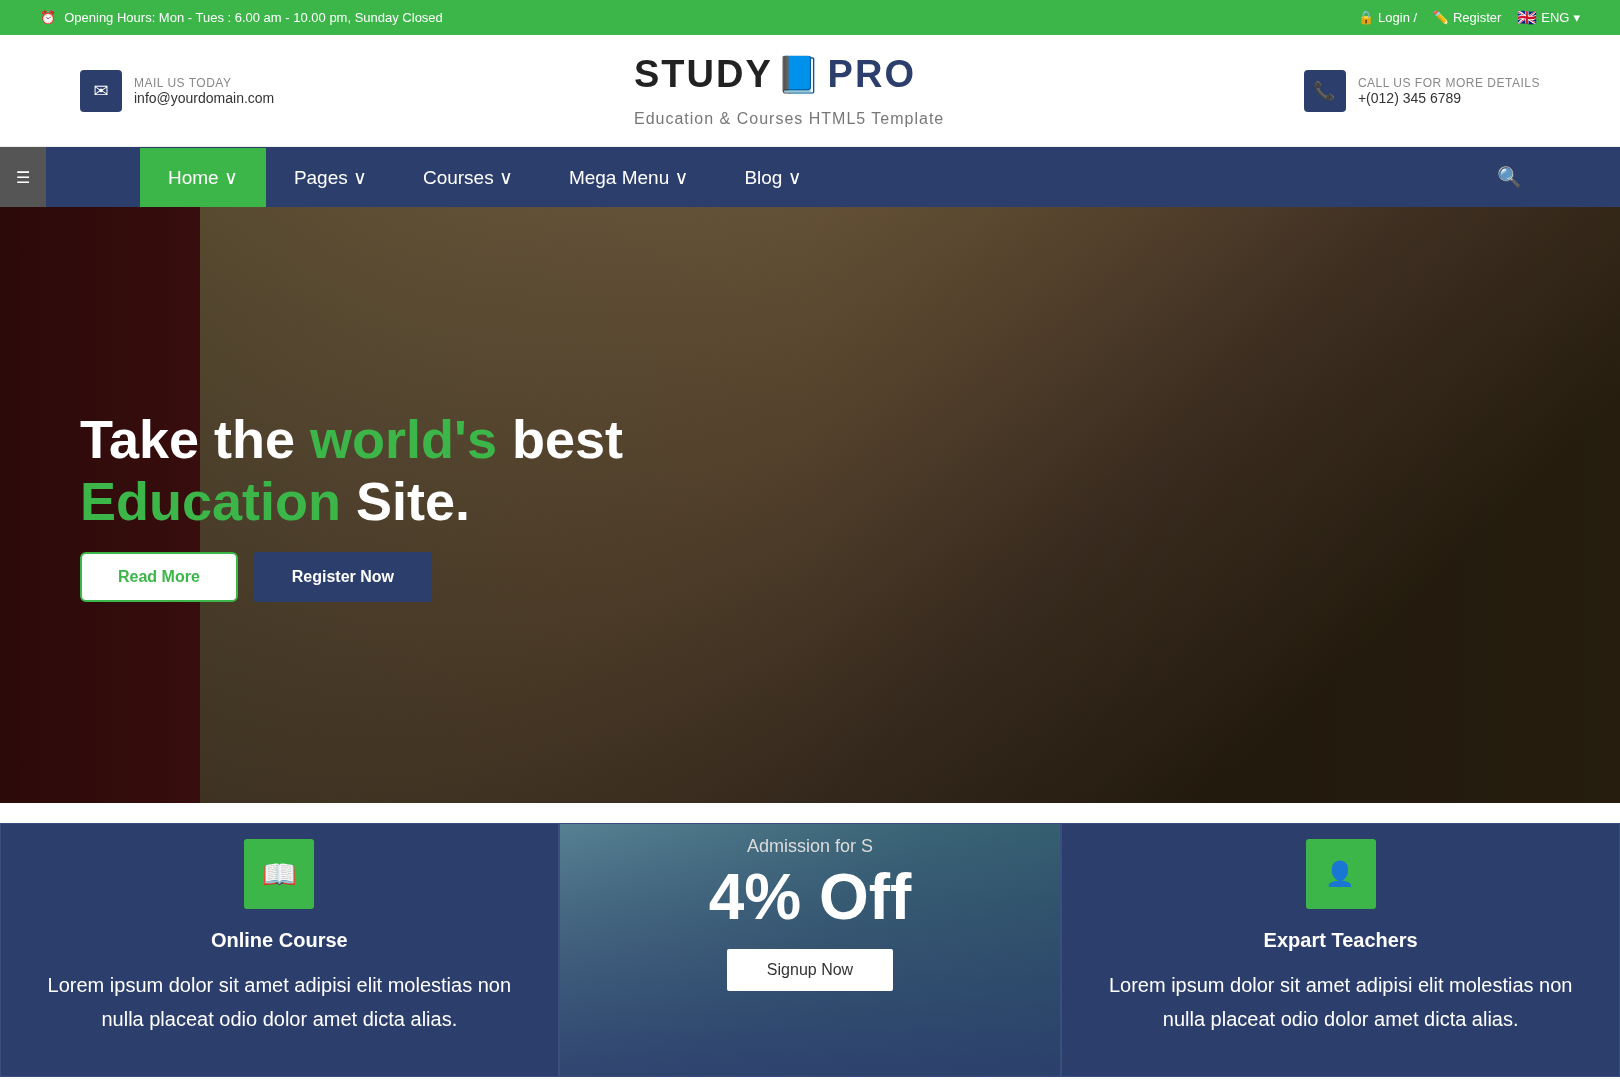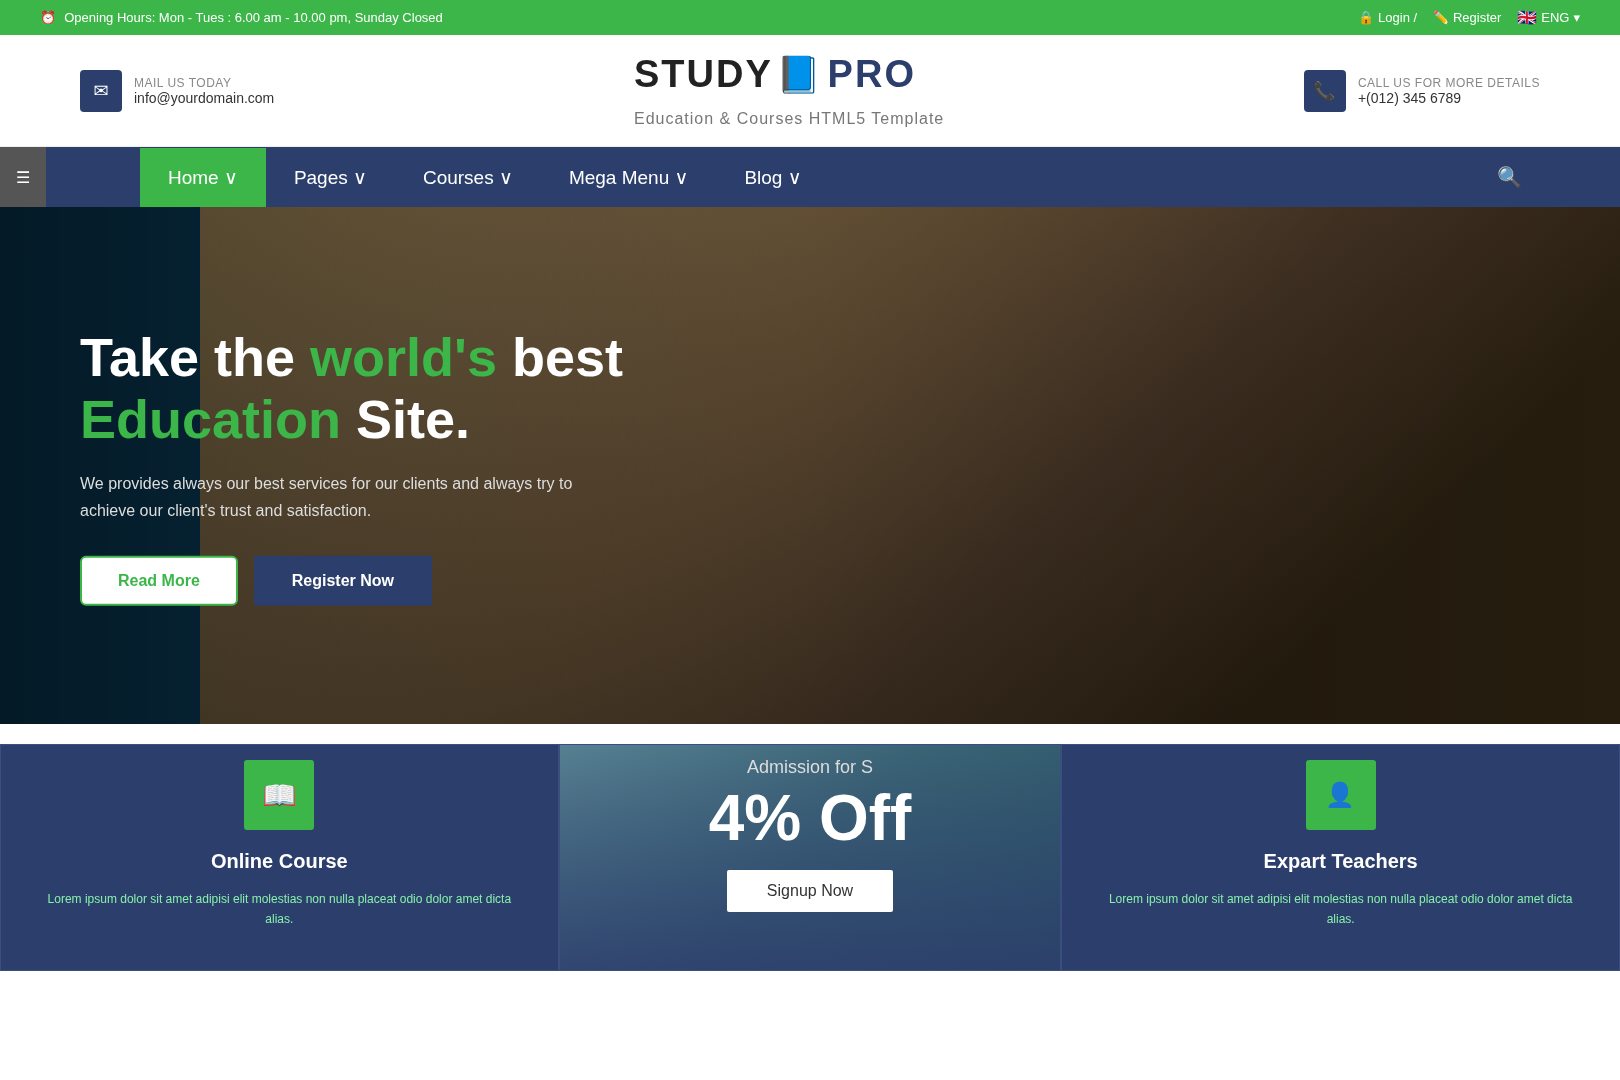--- a/index.html
+++ b/index.html
@@ -89,23 +89,23 @@
       margin-left: auto;
       color: #3cb649;
       font-size: 20px;
       cursor: pointer;
       padding: 18px;
     }
 
     
     .hero {
       position: relative;
-      height: 517px;
+      height: 596px;
       overflow: hidden;
-      background: #0c4a6e;
+      background: #7f1d1d;
     }
     .hero-bg {
       position: absolute;
       top: 0; left: 0; right: 0; bottom: 0;
       background: linear-gradient(
         to right,
         rgba(0,0,0,0.65) 0%,
         rgba(0,0,0,0.3) 50%,
         rgba(0,0,0,0.1) 100%
       );
@@ -197,22 +197,22 @@
       color: white;
       border-radius: 3px;
     }
     .feature-card h3 {
       font-size: 20px;
       font-weight: 700;
       margin-bottom: 16px;
       color: white;
     }
     .feature-card p {
-      font-size: 12px;
-      color: #86efac;
+      font-size: 20px;
+      color: #ffffff;
       line-height: 1.7;
     }
     .promo-bg {
       position: absolute;
       top: 0; left: 0; right: 0; bottom: 0;
       background: linear-gradient(to bottom, rgba(60,182,73,0.1), rgba(44,62,107,0.8)),
                   linear-gradient(135deg, #5a7a9a 0%, #3a5a7a 50%, #2a4a6a 100%);
     }
     .promo-content {
       position: relative;
@@ -321,21 +321,20 @@
 </nav>
 
 <section class="hero">
   <div class="hero-students"></div>
   <div class="hero-bg"></div>
   <div class="hero-content">
     <h1 class="hero-title">
       <span>Take the </span><span class="highlight">world's</span><span> best</span><br>
       <span class="highlight">Education</span><span> Site.</span>
     </h1>
-    <p class="hero-subtitle">We provides always our best services for our clients and always try to achieve our client's trust and satisfaction.</p>
     <div class="hero-buttons">
       <button class="btn-read-more">Read More</button>
       <button class="btn-register">Register Now</button>
     </div>
   </div>
 </section>
 
 <section class="features">
 
   <div class="feature-card">

